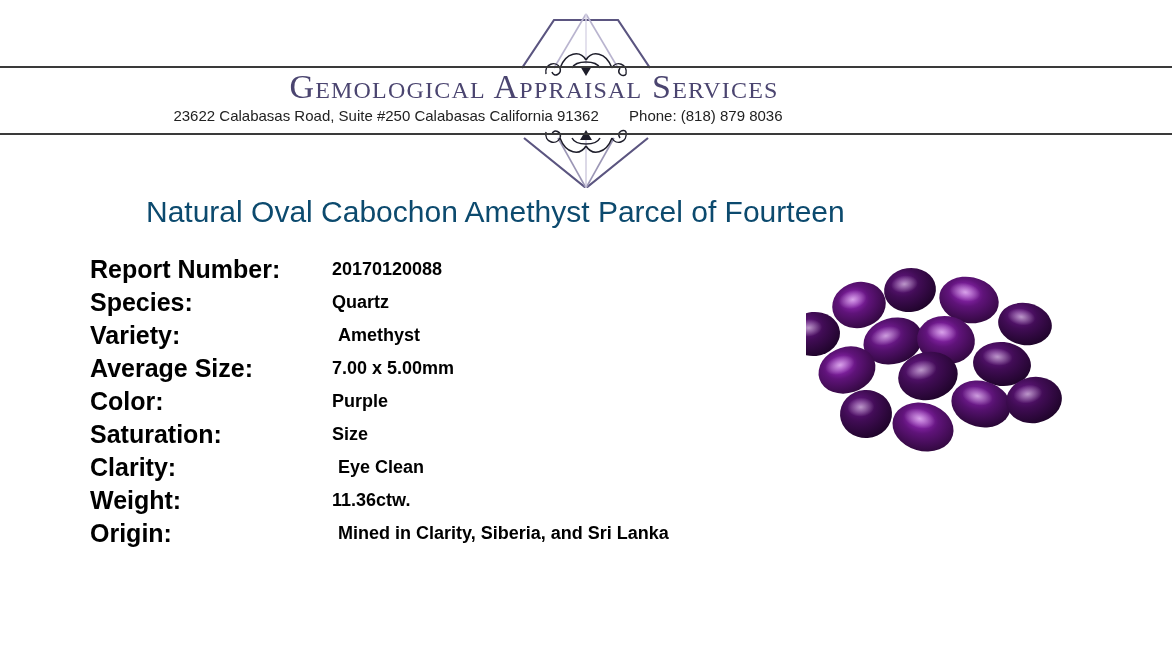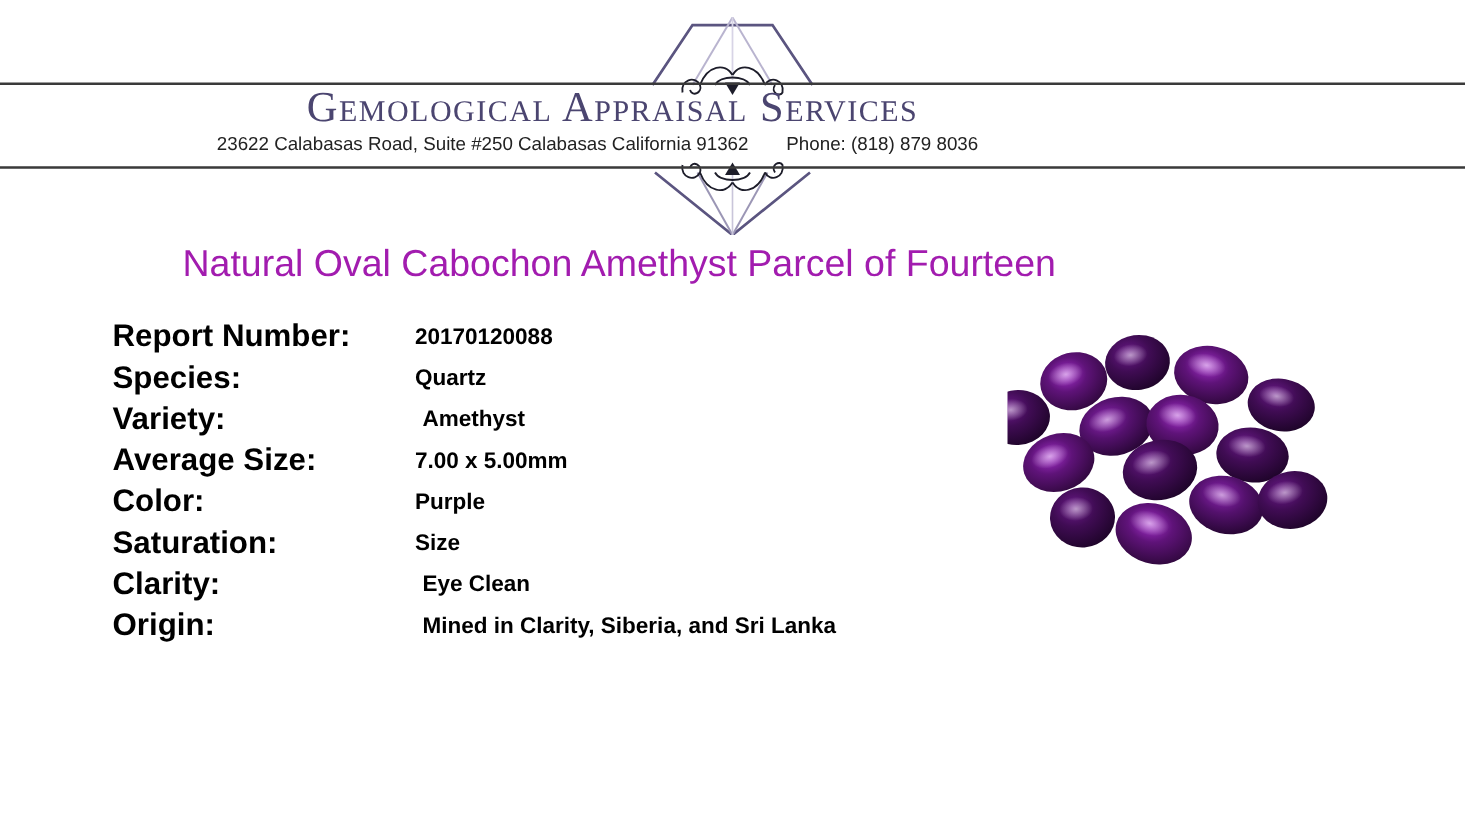--- a/index.html
+++ b/index.html
@@ -50,41 +50,42 @@
     left: 0; top: 70px;
     width: 980px;
     text-align: center;
     font-family: "Liberation Serif", serif;
     font-size: 34px;
     font-variant: small-caps;
     letter-spacing: 1.2px;
     color: #4b4570;
     white-space: nowrap;
     line-height: 1;
+    padding-left: 44px;
   }
   #company-address {
     position: absolute;
     left: 0; top: 108px;
     width: 956px;
     text-align: center;
     font-size: 15px;
     color: #222222;
     white-space: nowrap;
     line-height: 1;
   }
   .addr-seg { display: inline; }
   .addr-gap { display: inline-block; width: 22px; }
 
   
   #doc-title {
     position: absolute;
     left: 146px; top: 193px;
     font-size: 30px;
     font-weight: normal;
-    color: #a21caf;
+    color: #0c4a6e;
     white-space: nowrap;
     line-height: 1.25;
   }
 
   
   #spec-list {
     position: absolute;
     left: 90px; top: 253px;
     width: 760px;
   }
@@ -211,20 +212,23 @@
       <span class="spec-label">Average Size:</span><span class="spec-value">7.00 x 5.00mm</span>
     </div>
     <div class="spec-row">
       <span class="spec-label">Color:</span><span class="spec-value">Purple</span>
     </div>
     <div class="spec-row">
       <span class="spec-label">Saturation:</span><span class="spec-value">Size</span>
     </div>
     <div class="spec-row indent">
       <span class="spec-label">Clarity:</span><span class="spec-value">Eye Clean</span>
+    </div>
+    <div class="spec-row">
+      <span class="spec-label">Weight:</span><span class="spec-value">11.36ctw.</span>
     </div>
     <div class="spec-row indent">
       <span class="spec-label">Origin:</span><span class="spec-value">Mined in Clarity, Siberia, and Sri Lanka</span>
     </div>
   </div>
 
   <svg id="gem-photo" viewBox="0 0 280 215">
     <defs>
       <radialGradient id="gDeep" cx="38%" cy="32%" r="72%">
         <stop offset="0%" stop-color="#6d1a8c"></stop>

